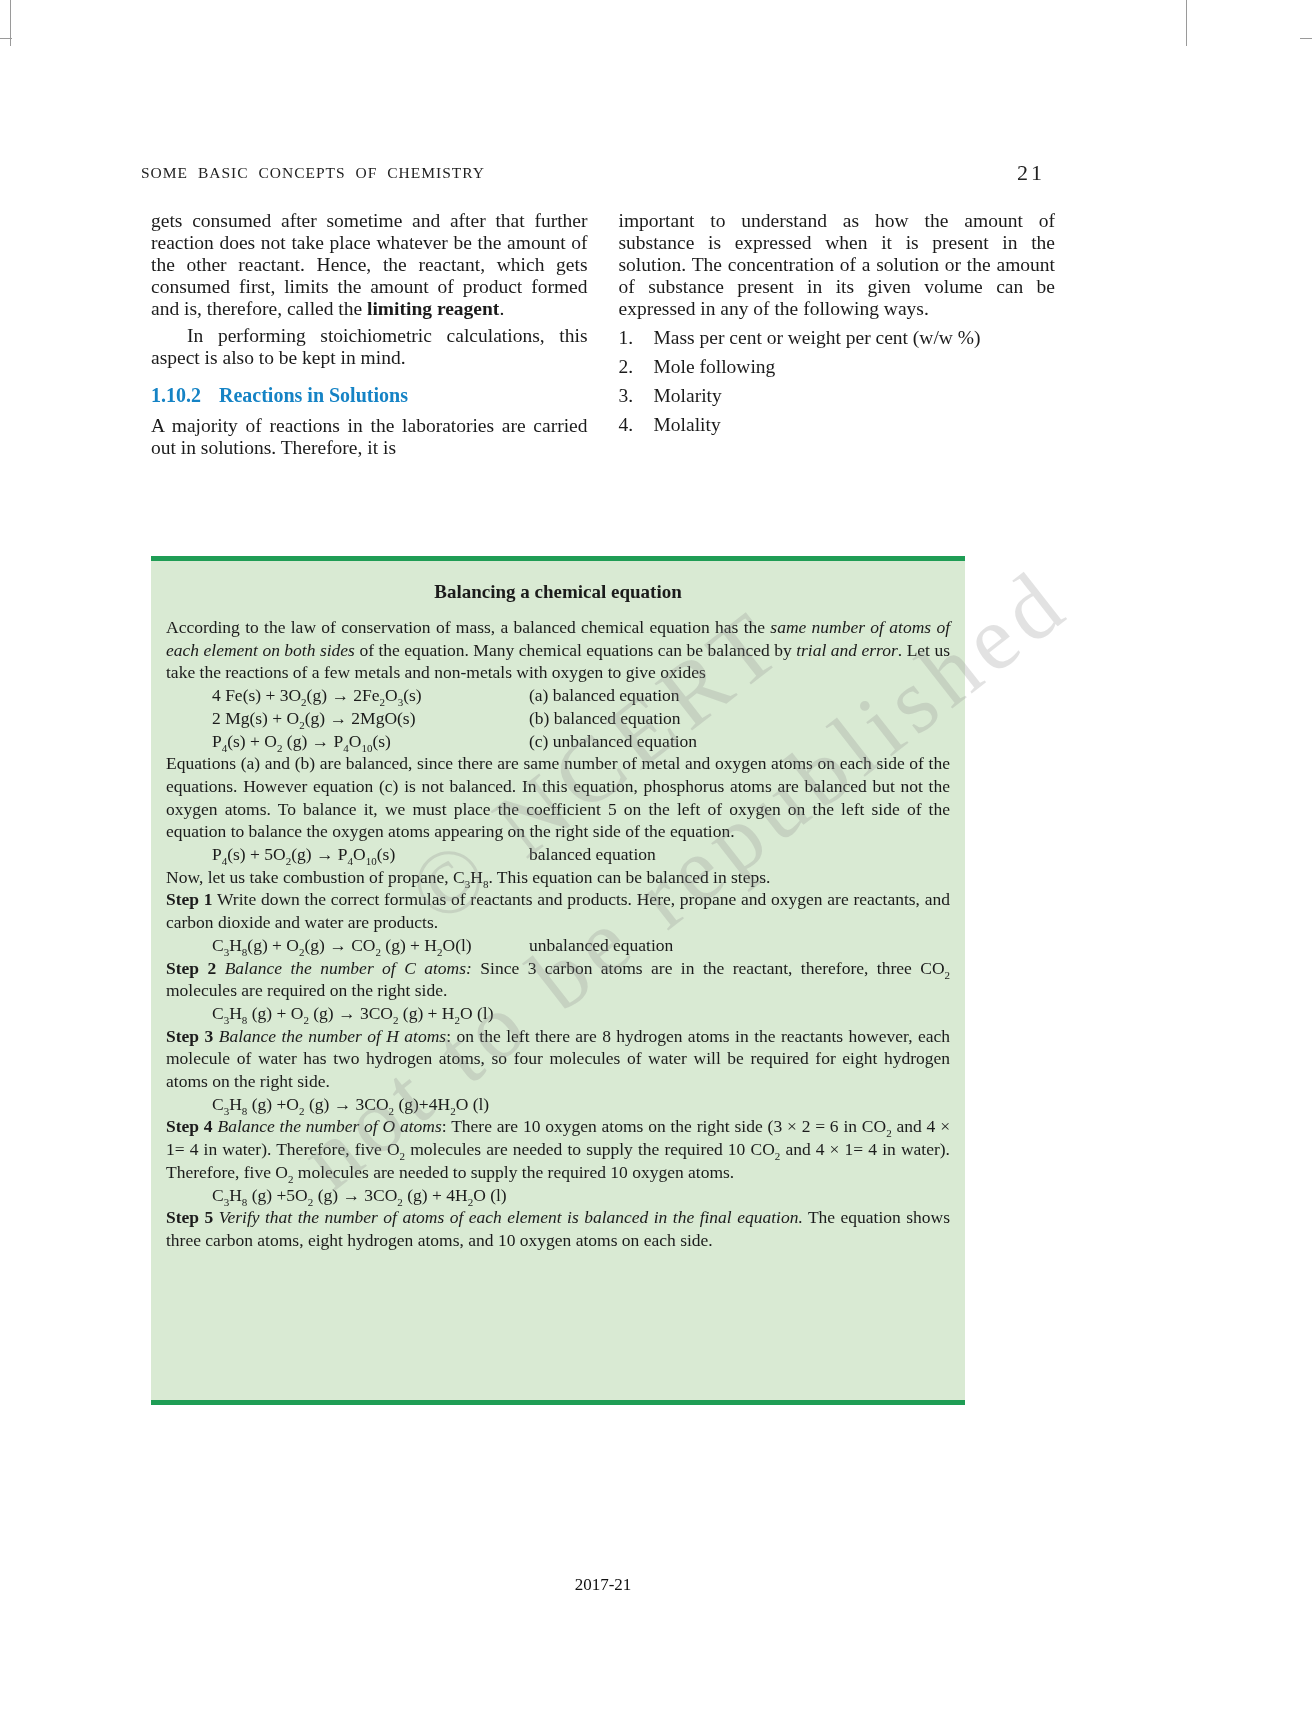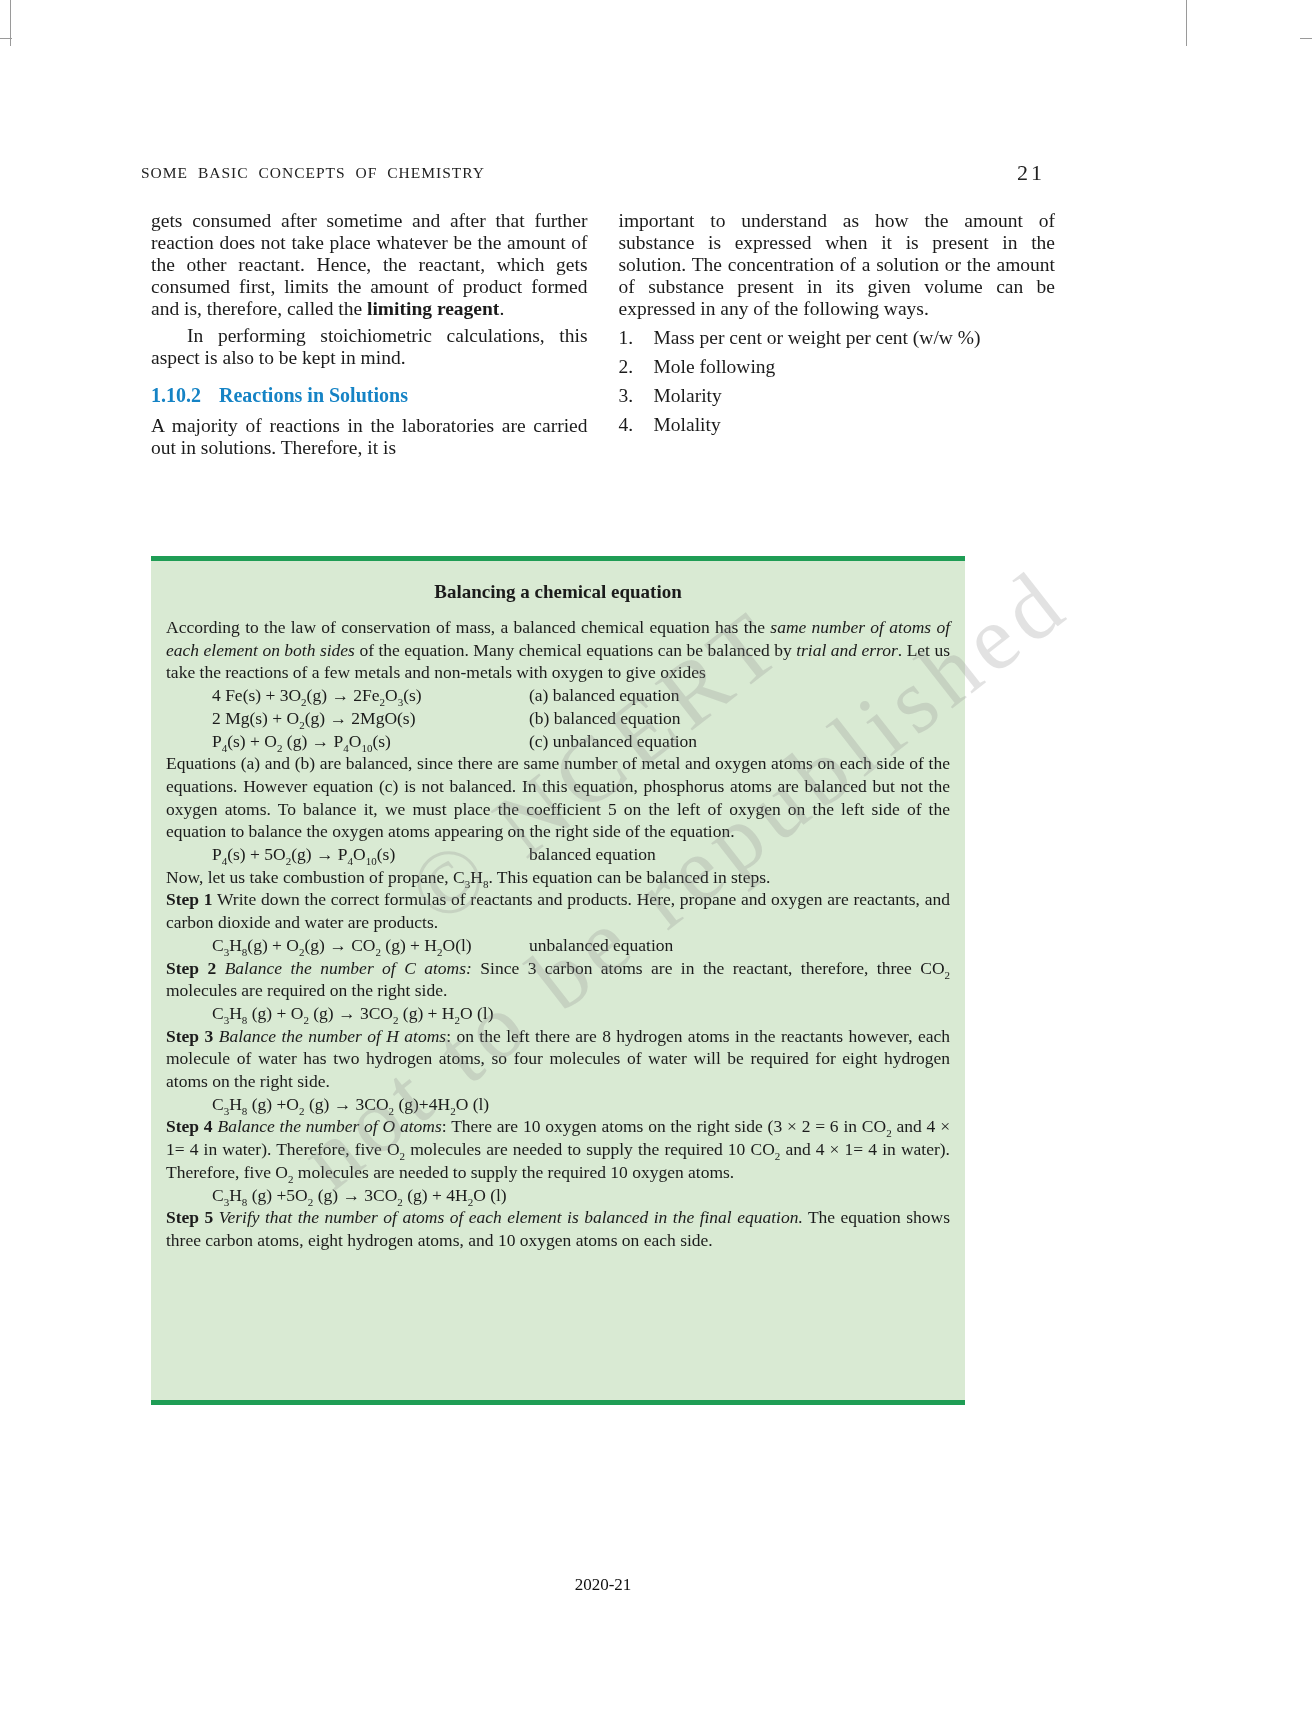--- a/index.html
+++ b/index.html
@@ -159,18 +159,18 @@
   </div>
       <p class="bp"><strong>Step 4</strong> <em>Balance the number of O atoms</em>:  There are 10 oxygen atoms on the right side (3 × 2 = 6 in CO<sub>2</sub> and 4 × 1= 4 in water).  Therefore, five O<sub>2</sub> molecules are needed to supply the required 10 CO<sub>2</sub> and 4 × 1= 4 in water).  Therefore, five O<sub>2</sub> molecules are needed to supply the required 10 oxygen atoms.</p>
       <div class="eq">
     <span class="eqf">C<sub>3</sub>H<sub>8</sub> (g) +5O<sub>2</sub>  (g) →  3CO<sub>2</sub> (g) + 4H<sub>2</sub>O (l)</span>
     
   </div>
       <p class="bp"><strong>Step 5</strong> <em>Verify that the number of atoms of each element is balanced in the final equation.</em> The equation shows three carbon atoms, eight hydrogen atoms, and 10 oxygen atoms on each side.</p>
     </div>
 </div>
 
-<div class="footer">2020-21</div>
+<div class="footer">2017-21</div>
 
 <div class="watermark">
   <div>© NCERT</div>
   <div>not to be republished</div>
 </div>
 
 </body></html>

